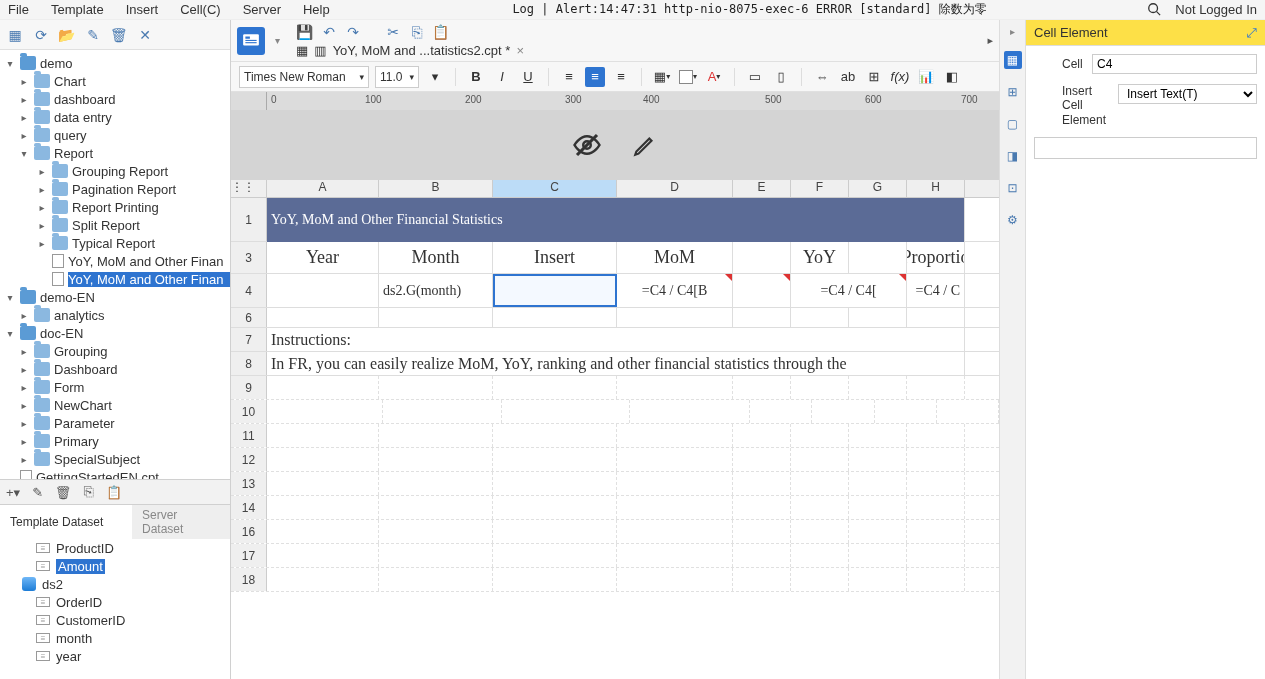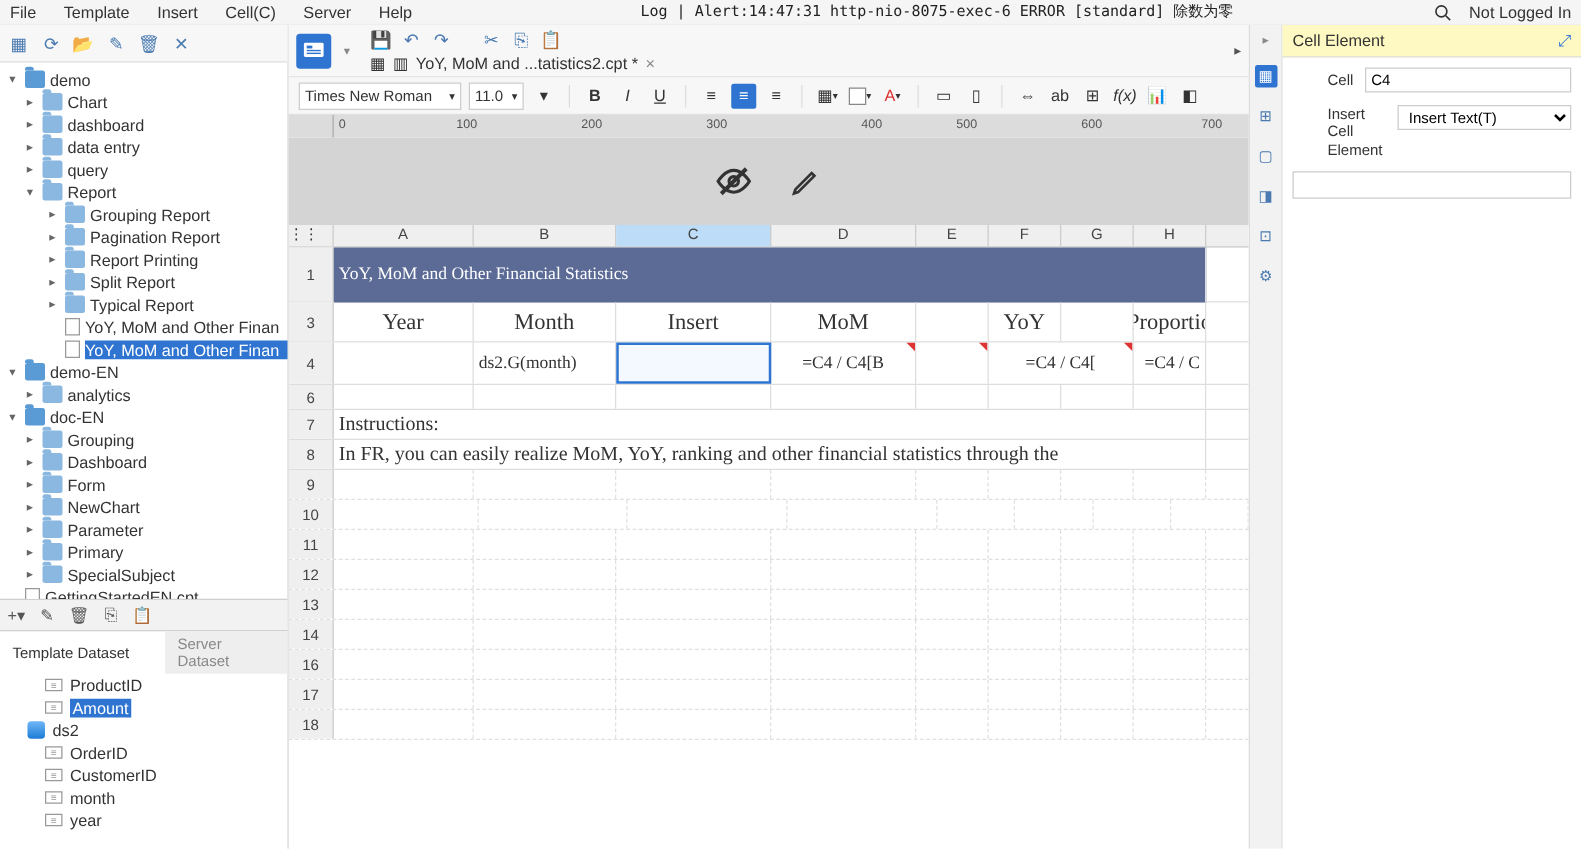--- a/index.html
+++ b/index.html
@@ -1,21 +1,21 @@
 <!DOCTYPE html>
 <html><head>
 <meta charset="utf-8">
 <style>
 * { margin: 0; padding: 0; box-sizing: border-box; font-family: -apple-system, BlinkMacSystemFont, "Segoe UI", Arial, sans-serif; }
 body { width: 1265px; height: 679px; overflow: hidden; background: #fff; font-size: 12px; color: #333; }
 
 .menubar { height: 20px; display: flex; align-items: center; padding: 4px 8px; background: #f5f5f5; font-size: 13px; border-bottom: 1px solid #eee; }
 .menubar .menu-item { margin-right: 22px; cursor: pointer; }
 .menubar .log { margin-left: auto; margin-right: auto; font-family: monospace; font-size: 12px; color: #222; }
-.menubar .right { display: flex; gap: 14px; align-items: center; }
+.menubar .right { display: flex; gap: 14px; align-items: flex-start; }
 
 .toolbar-row { height: 30px; background: #f7f7f7; display: flex; align-items: center; padding: 0 6px; gap: 8px; border-bottom: 1px solid #e0e0e0; }
 .toolbar-icon { width: 18px; height: 18px; display: inline-flex; align-items: center; justify-content: center; color: #4a7ab0; font-size: 14px; cursor: pointer; }
 
 .main-body { display: flex; height: calc(679px - 20px); }
 
 .left-panel { width: 231px; background: #fff; border-right: 1px solid #d0d0d0; display: flex; flex-direction: column; }
 .tree-area { flex: 1; overflow: auto; padding: 4px 0; font-size: 13px; }
 .tree-row { display: flex; align-items: center; height: 18px; white-space: nowrap; cursor: pointer; }
 .tree-row .arrow { width: 12px; text-align: center; color: #666; font-size: 10px; }
@@ -74,21 +74,21 @@
 .sel-cell { outline: 2px solid #2e74d0; outline-offset: -2px; background: #f4f9ff; }
 .formula-txt { font-family: "Times New Roman", serif; font-size: 17px; }
 .red-tri { position: relative; }
 .red-tri::after { content: ""; position: absolute; top: 0; right: 0; border-top: 7px solid #d33; border-left: 7px solid transparent; }
 
 .right-strip { width: 26px; background: #f2f2f2; border-left: 1px solid #ddd; display: flex; flex-direction: column; align-items: center; gap: 14px; padding-top: 6px; }
 .right-strip .ri { width: 18px; height: 18px; cursor: pointer; color: #4a7ab0; display: flex; align-items: center; justify-content: center; }
 .right-strip .ri.active { background: #2e74d0; color: #fff; border-radius: 2px; }
 
 .right-panel { width: 240px; border-left: 1px solid #ddd; background: #fff; display: flex; flex-direction: column; }
-.rp-head { height: 26px; background: #fef9c3; display: flex; align-items: center; padding: 0 8px; font-size: 13px; border-bottom: 1px solid #ddd; }
+.rp-head { height: 26px; background: #fde047; display: flex; align-items: center; padding: 0 8px; font-size: 13px; border-bottom: 1px solid #ddd; }
 .rp-body { padding: 8px; font-size: 12px; }
 .rp-row { display: flex; align-items: center; margin-bottom: 10px; gap: 8px; }
 .rp-row label { width: 48px; color: #333; margin-left: 28px; }
 .rp-row input, .rp-row select { flex: 1; height: 20px; border: 1px solid #ccc; padding: 0 4px; font-size: 12px; background: #fff; }
 .rp-blank { height: 22px; border: 1px solid #ccc; margin-top: 6px; }
 .arrow-r { font-size: 11px; color: #555; margin-left: auto; }
 
 svg { display: block; }
 </style>
 </head>
@@ -365,21 +365,21 @@
       <span class="fmt-btn">📊</span>
       <span class="fmt-btn">◧</span>
     </div>
 
     <div class="ruler">
       <div class="corner"></div>
       <span class="tick" style="left:40px">0</span>
       <span class="tick" style="left:134px">100</span>
       <span class="tick" style="left:234px">200</span>
       <span class="tick" style="left:334px">300</span>
-      <span class="tick" style="left:458px">400</span>
+      <span class="tick" style="left:412px">400</span>
       <span class="tick" style="left:534px">500</span>
       <span class="tick" style="left:634px">600</span>
       <span class="tick" style="left:730px">700</span>
     </div>
 
     <div class="header-area">
       <span>
         <svg width="30" height="30" viewBox="0 0 24 24">
             <path d="M2 12s4-7 10-7 10 7 10 7-4 7-10 7S2 12 2 12z" fill="none" stroke="#333" stroke-width="2"></path>
             <circle cx="12" cy="12" r="3" fill="none" stroke="#333" stroke-width="2"></circle>

